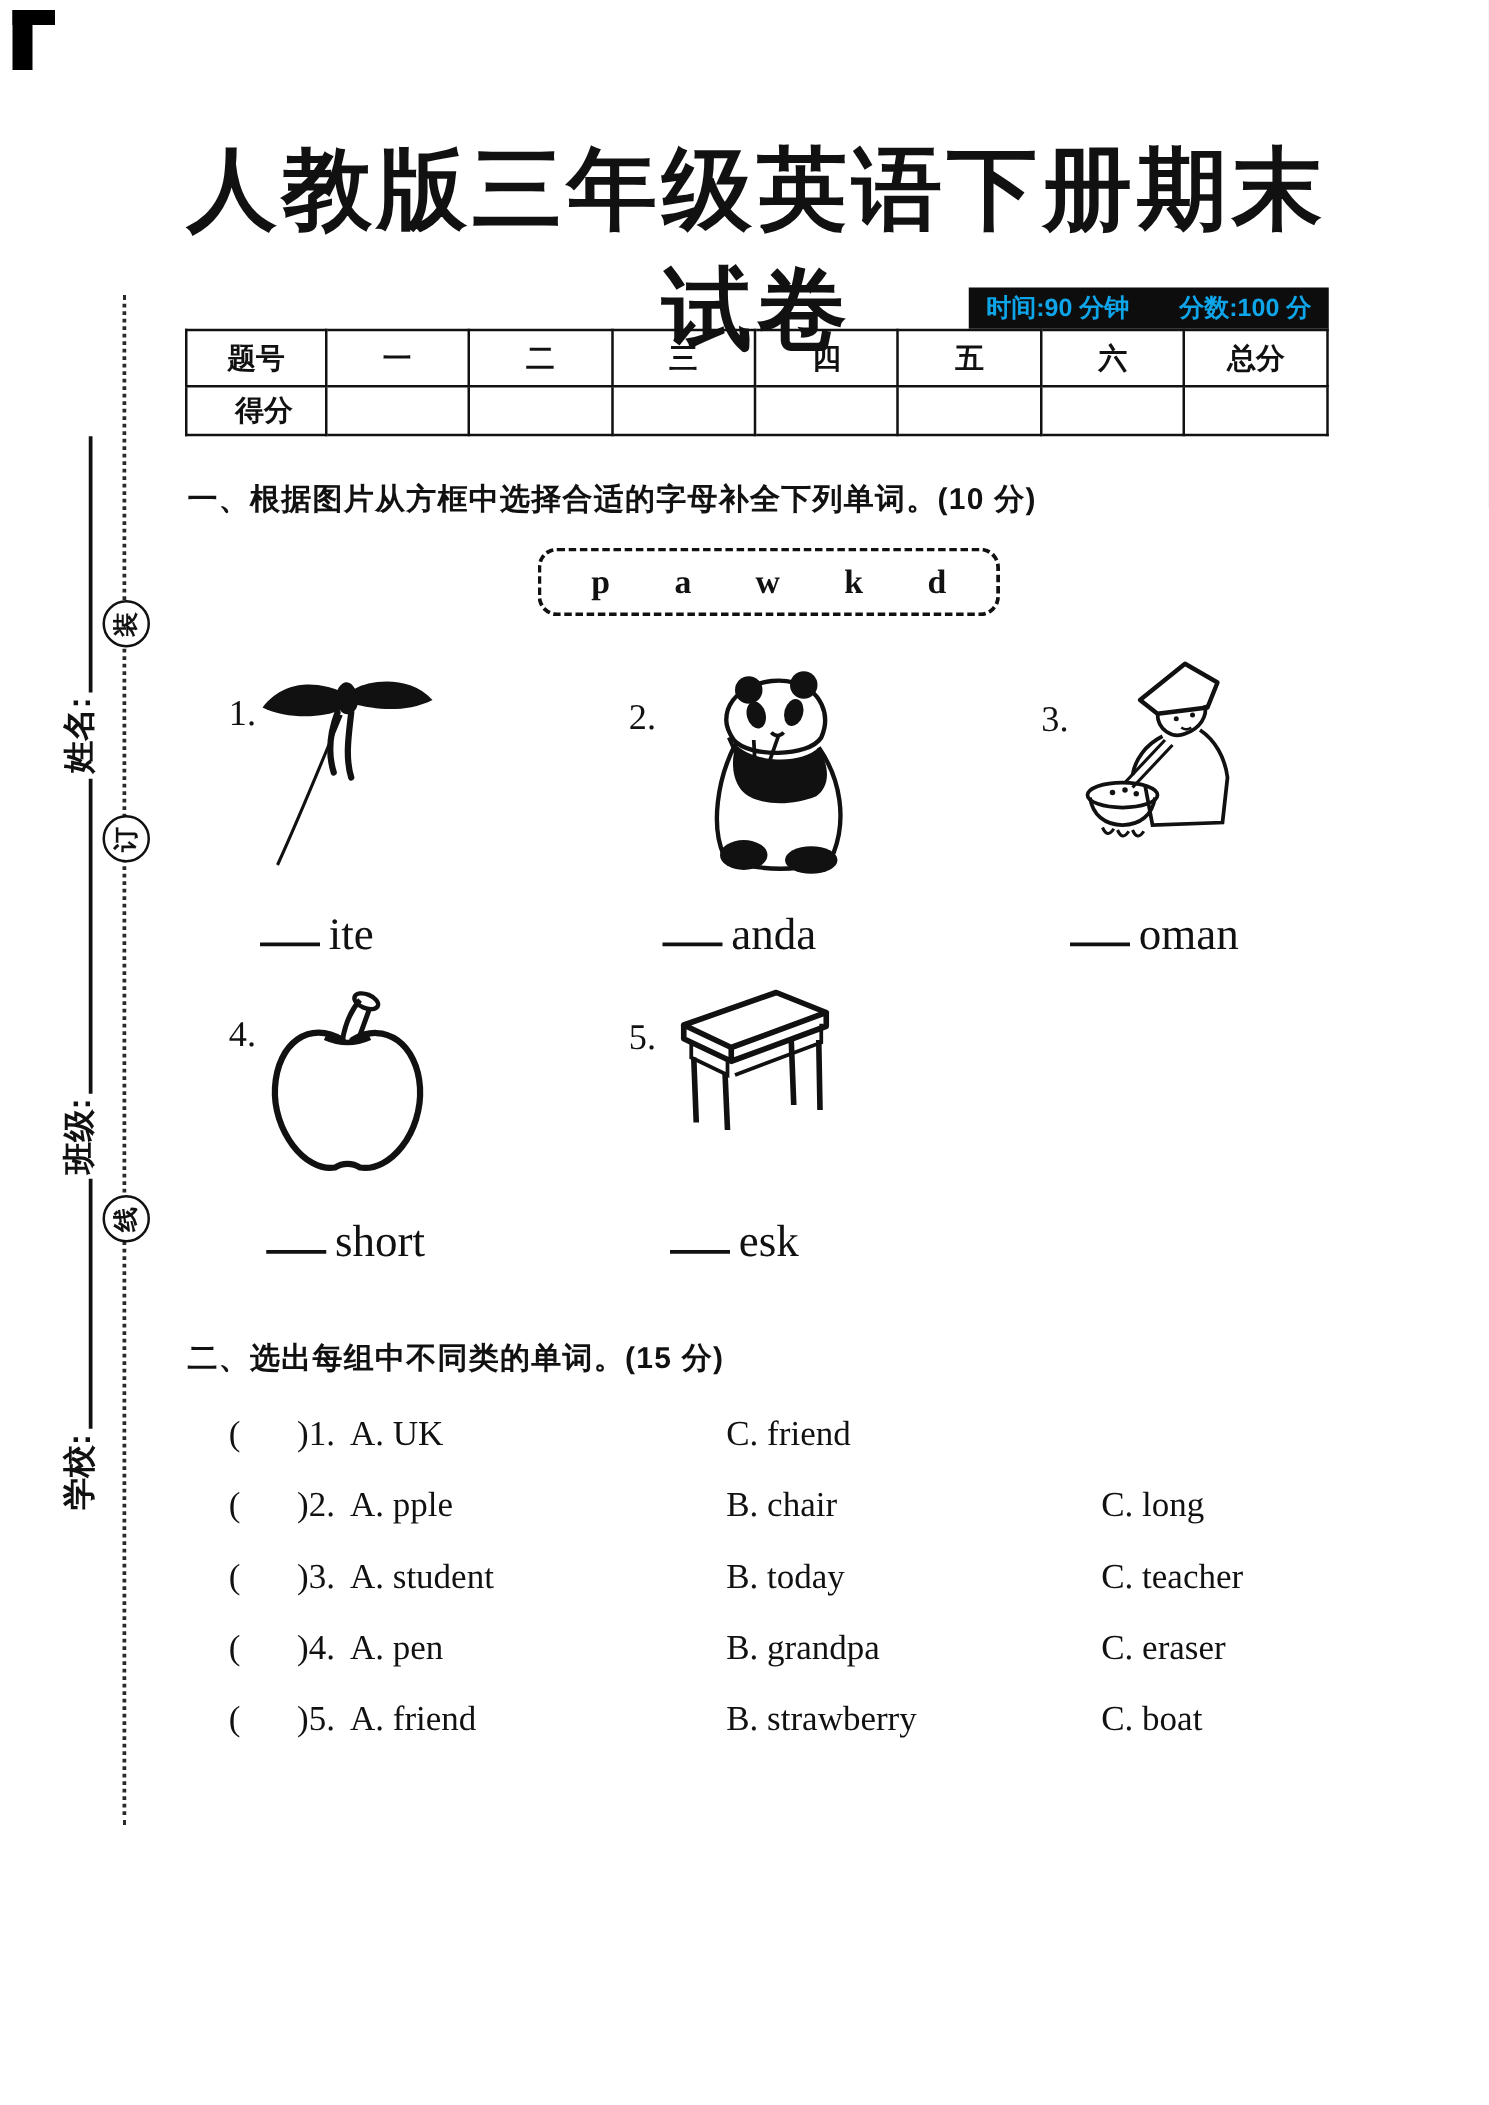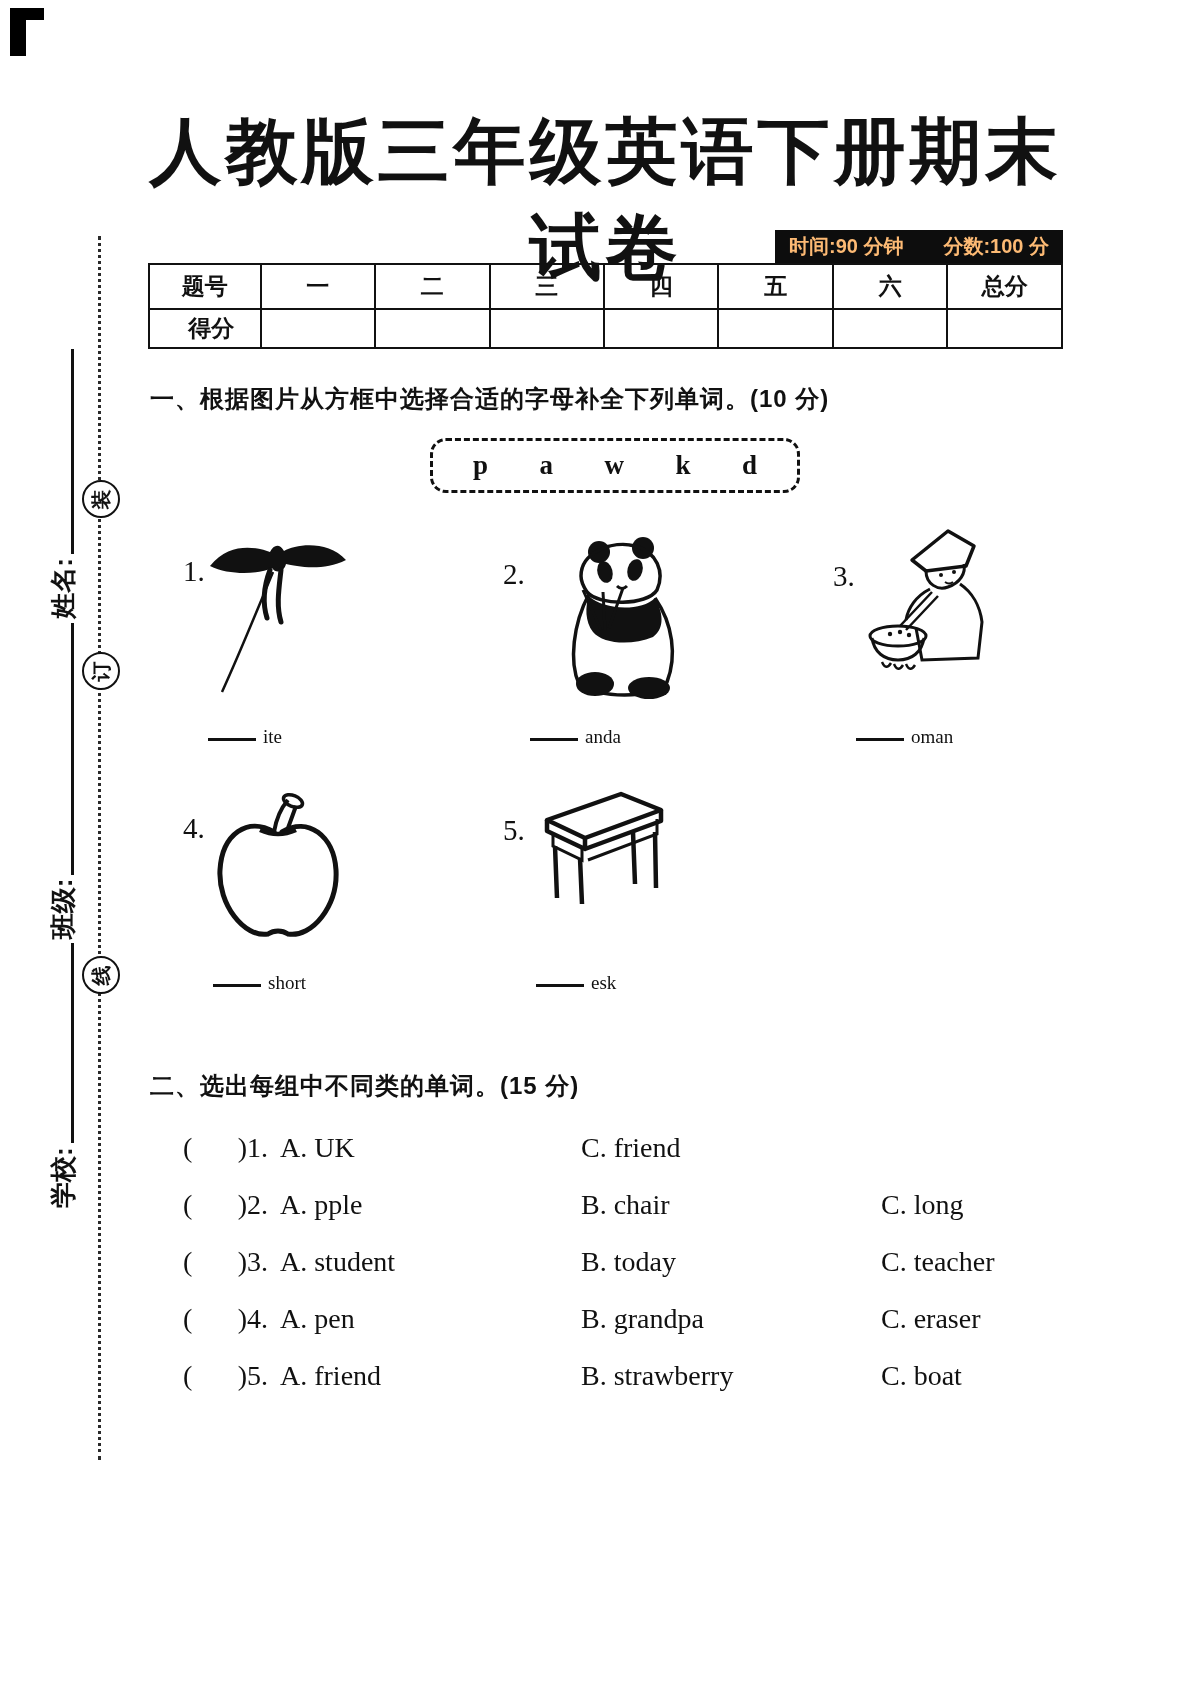--- a/index.html
+++ b/index.html
@@ -20,21 +20,21 @@
   .title{
     position:absolute;left:148px;top:76px;width:915px;
     text-align:center;font-size:72px;font-weight:900;letter-spacing:4px;
     font-family:"Liberation Serif", serif;
     margin-top:28px;
   }
 
   
   .timebar{
     position:absolute;left:775px;top:230px;width:288px;height:33px;
-    background:#0d0d0d;color:#fdba74;
+    background:#0d0d0d;color:#0ea5e9;
     display:flex;justify-content:space-between;align-items:center;
     padding:0 14px;box-sizing:border-box;
     font-family:"Liberation Sans", sans-serif;font-weight:700;font-size:20px;
   }
 
   
   .score-table{
     position:absolute;left:148px;top:263px;width:915px;
     border-collapse:collapse;table-layout:fixed;
     font-size:23px;font-weight:600;
@@ -63,21 +63,21 @@
     padding:0 40px;box-sizing:border-box;
     font-size:27px;font-weight:600;
   }
 
   
   .fig-num{position:absolute;font-size:29px;}
   .fig{position:absolute;}
   .fig svg{display:block;}
 
   
-  .word{position:absolute;font-size:19px;}
+  .word{position:absolute;font-size:36px;}
   .blank{
     display:inline-block;width:48px;height:0;
     border-bottom:3.5px solid #111;
     margin-right:7px;vertical-align:2px;
   }
 
   
   .questions{position:absolute;left:183px;top:1132px;width:880px;}
   .q-row{
     display:grid;grid-template-columns:398px 300px 1fr;

